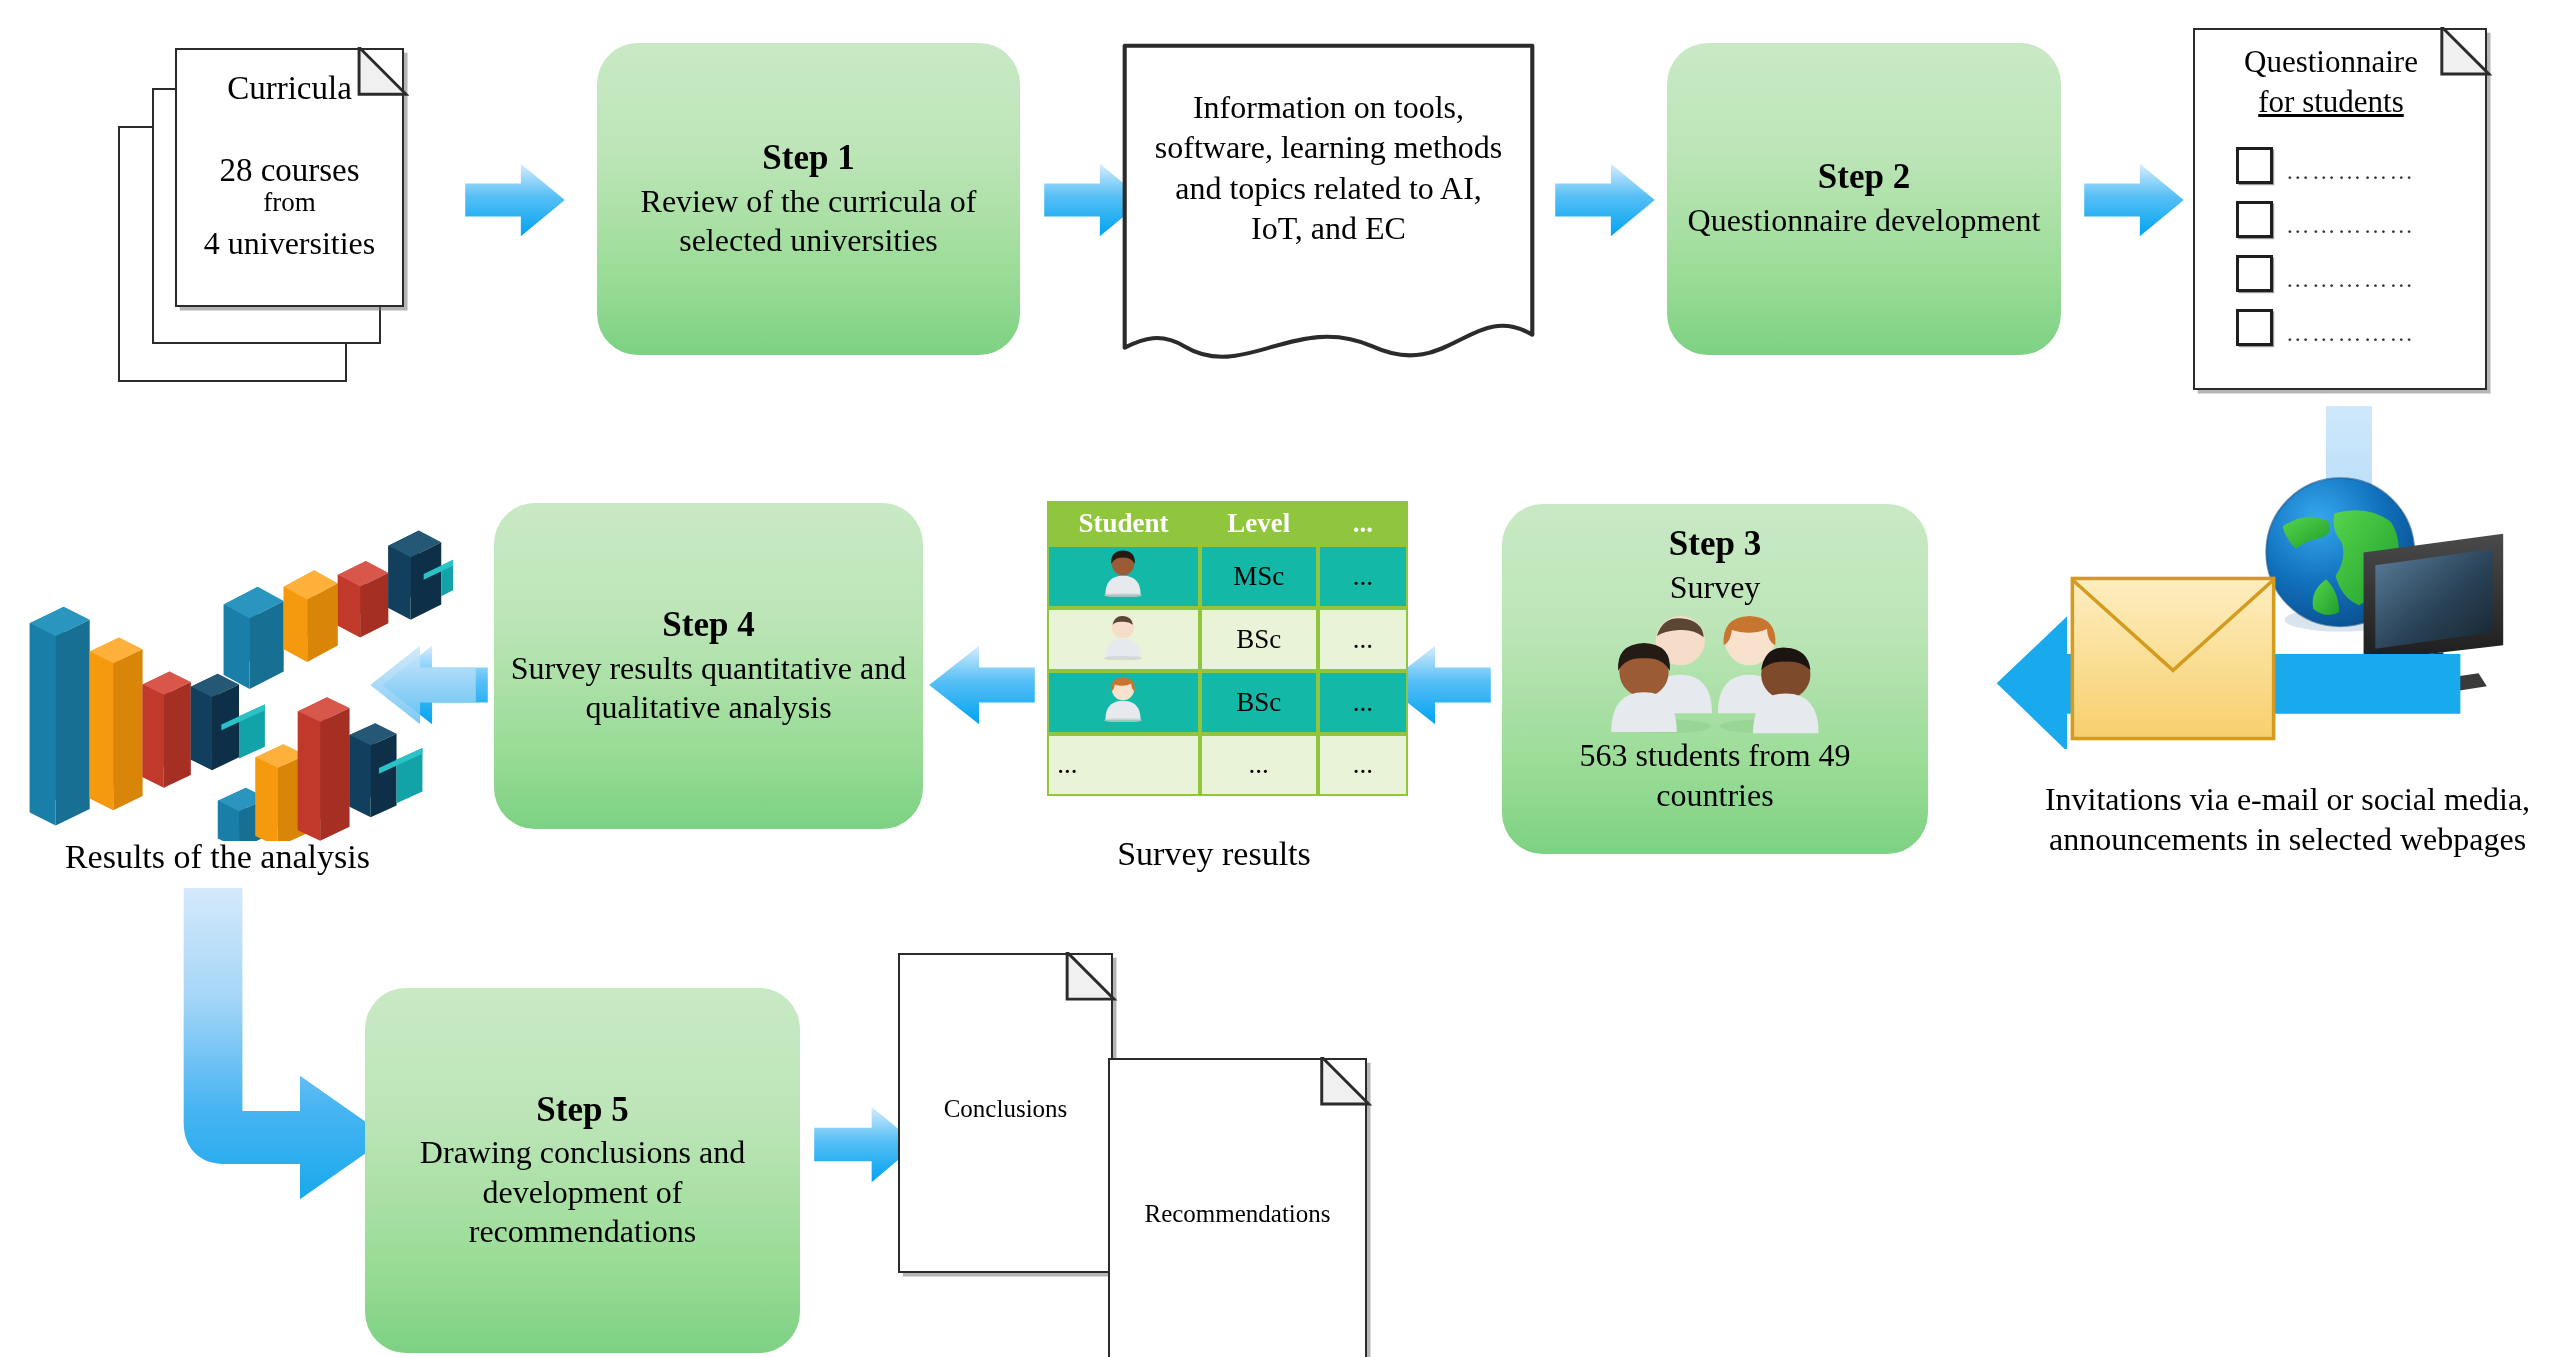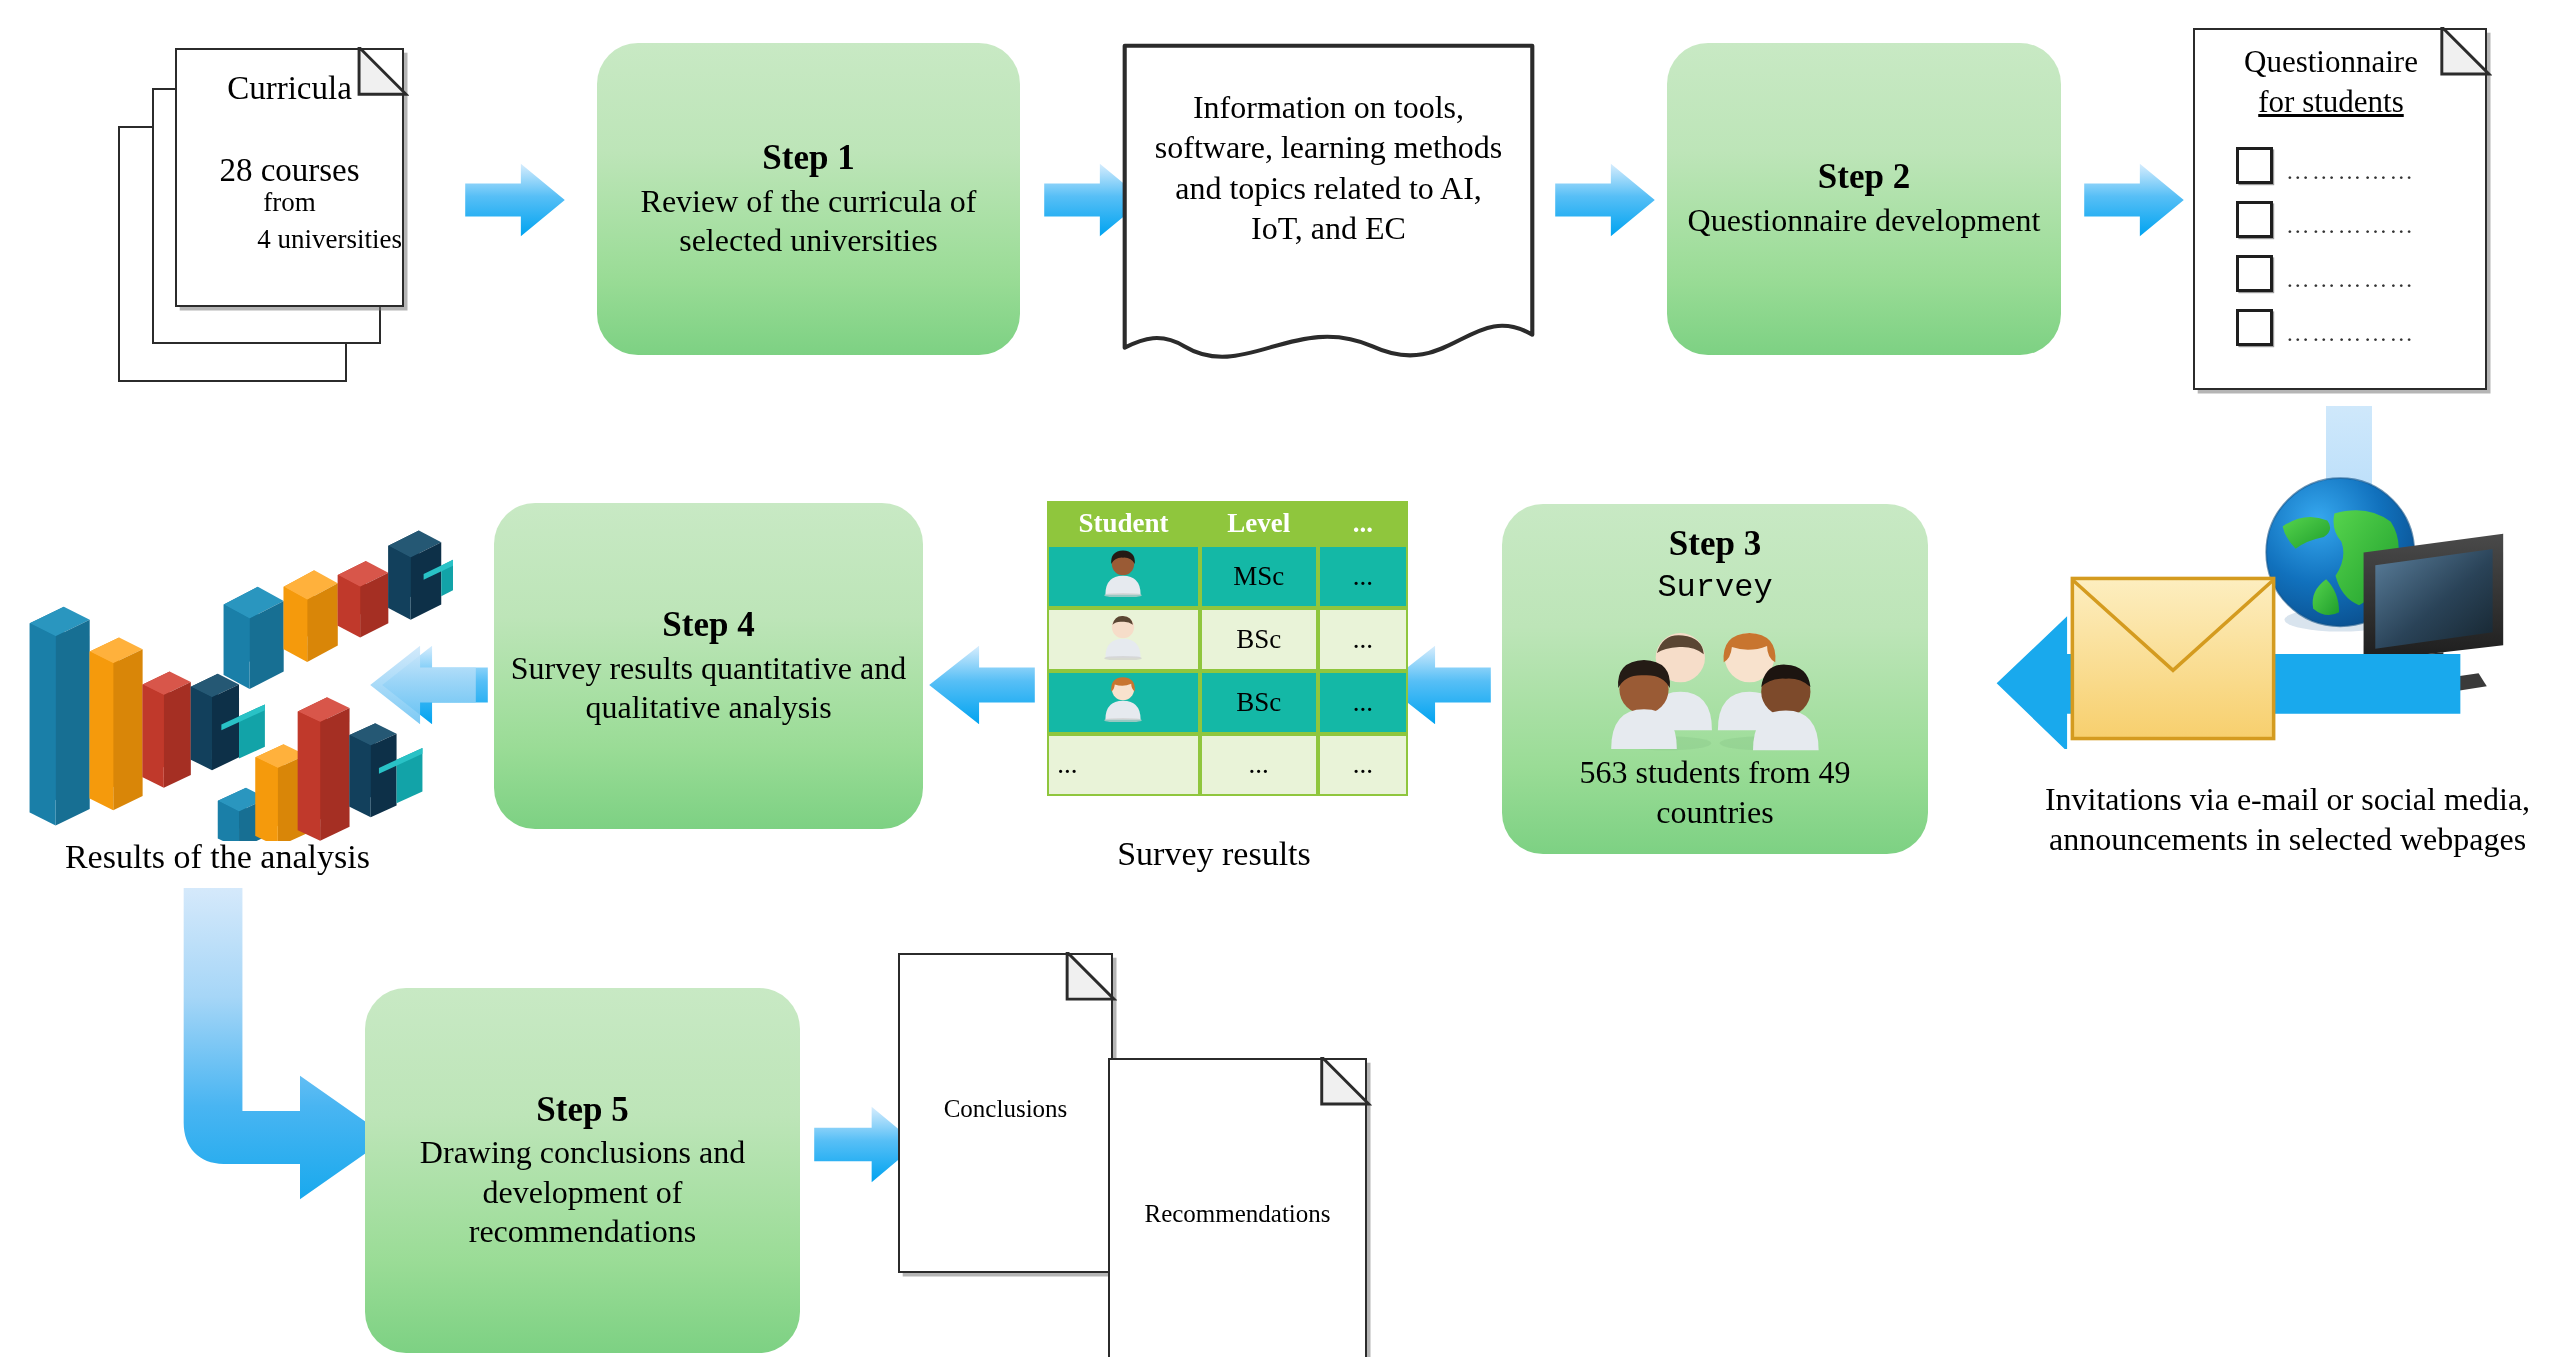--- a/index.html
+++ b/index.html
@@ -133,21 +133,21 @@
     </svg>
   </div>
 
   <div class="doc" style="left:175px; top:48px; width:229px; height:259px; overflow:visible;">
     <svg width="235" height="265" viewBox="0 0 400 450" style="position:absolute;left:-2.9px;top:-2.9px;pointer-events:none;">
       <polygon points="315,0 395,80 315,80" fill="#f0f0f0" stroke="#2b2b2b" stroke-width="5"></polygon>
     </svg>
     <div class="doc-text" style="top:17.6px; font-size:33px;">Curricula</div>
     <div class="doc-text" style="top:100px; font-size:33px;">28 courses</div>
     <div class="doc-text" style="top:136px; font-size:27px;">from</div>
-    <div class="doc-text" style="top:173px; font-size:27px;text-align:right;">4 universities</div>
+    <div class="doc-text" style="top:173px; font-size:32px;">4 universities</div>
   </div>
 
   <svg class="arrow" style="left:465px; top:159px;" width="100" height="82" viewBox="0 0 170 140">
     <defs>
       <linearGradient id="ag1" x1="0" y1="0" x2="0" y2="1">
         <stop offset="0%" stop-color="#d7edfd"></stop>
           <stop offset="45%" stop-color="#57bff6"></stop>
         <stop offset="100%" stop-color="#00a3f0"></stop>
       </linearGradient>
     </defs>
@@ -284,21 +284,21 @@
       </linearGradient>
     </defs>
     <rect x="4" y="4" width="342" height="272" fill="url(#envg)" stroke="#d49b1f" stroke-width="6"></rect>
     <polyline points="6,8 175,160 344,8" fill="none" stroke="#d49b1f" stroke-width="6"></polyline>
   </svg>
 
   <div class="small-label" style="left:2011px; top:744px; width:553px;margin-top:36px;">Invitations via e-mail or social media, announcements in selected webpages</div>
 
   <div class="step-box" style="left:1502px; top:504px; width:426px; height:350px; justify-content:flex-start; padding-top:20px;">
     <div class="step-title">Step 3</div>
-    <div class="step-desc" style="margin-bottom:18px;font-family:Liberation Mono, monospace;">Survey</div>
+    <div class="step-desc" style="margin-bottom:1px;">Survey</div>
     <svg width="247" height="126" viewBox="0 0 420 215" style="margin:1.2px 0;">
       <g>
         <ellipse cx="125" cy="200" rx="78" ry="12" fill="#8cc98c" opacity="0.45"></ellipse>
         <ellipse cx="295" cy="200" rx="78" ry="12" fill="#8cc98c" opacity="0.45"></ellipse>
 
         <circle cx="150" cy="54" r="42" fill="#f6ddc9"></circle>
         <path d="M110,46 q10,-34 44,-30 q34,4 36,32 q-18,-14 -42,-12 q-26,2 -38,10 Z" fill="#5a4633"></path>
         <path d="M96,178 q0,-66 54,-66 q54,0 54,66 Z" fill="#e6eaef"></path>
 
         <circle cx="268" cy="54" r="42" fill="#f8e2cd"></circle>

